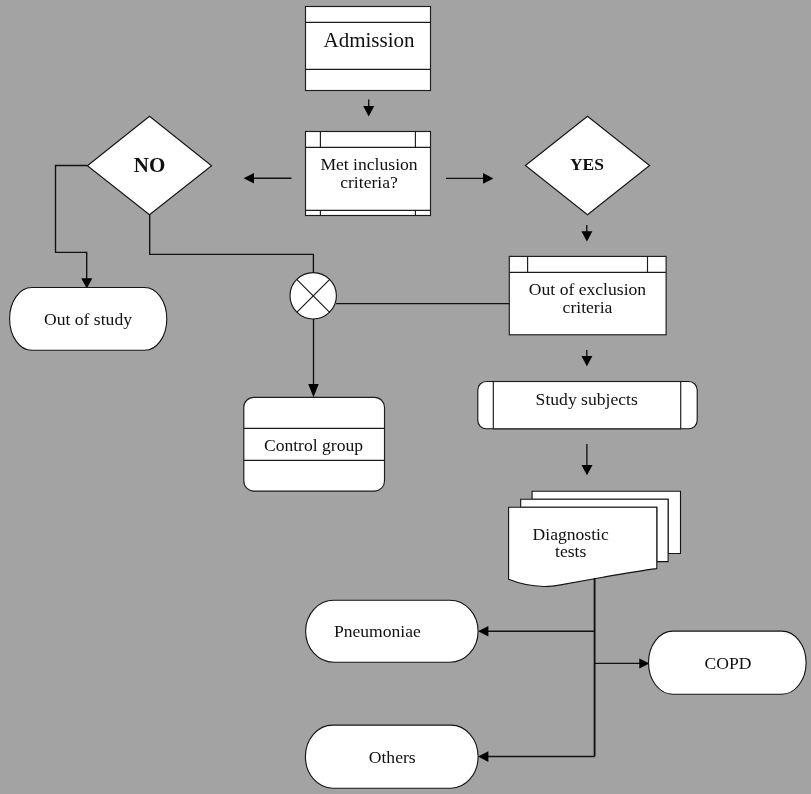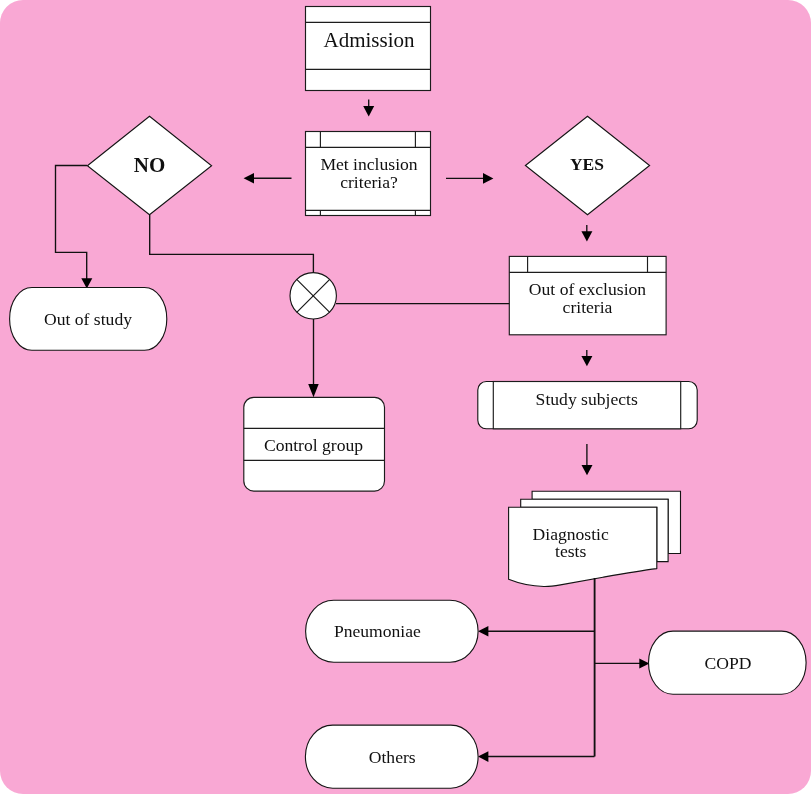--- a/index.html
+++ b/index.html
@@ -2,21 +2,21 @@
 <html><head>
 <meta charset="utf-8">
 <title>Study flow diagram</title>
 <style>
   html,body{margin:0;padding:0;background:#ffffff;}
   body{
     width:811px;height:794px;overflow:hidden;
     font-family:"Liberation Serif",serif;
     -webkit-font-smoothing:antialiased;
   }
-  #diagram-root{position:relative;width:811px;height:794px;background:#f9a8d4;border-radius:23px;}
+  #diagram-root{position:relative;width:811px;height:794px;background:#a3a3a3;}
   svg#flow{display:block;width:811px;height:794px;}
   .shape{fill:#ffffff;stroke:#1c1c1c;stroke-width:1.15;stroke-linejoin:miter;}
   .thinshape{fill:#ffffff;stroke:#141414;stroke-width:1.12;}
   .conn{fill:none;stroke:#111111;stroke-width:1.35;stroke-linecap:butt;stroke-linejoin:miter;}
   .conn-thick{stroke-width:1.85;}
   .head{fill:#000000;stroke:none;}
   text{font-family:"Liberation Serif",serif;fill:#101010;}
   .lbl{text-anchor:middle;font-size:17.6px;}
   .lbl-lg{text-anchor:middle;font-size:21px;}
   .lbl-b{text-anchor:middle;font-weight:bold;}

